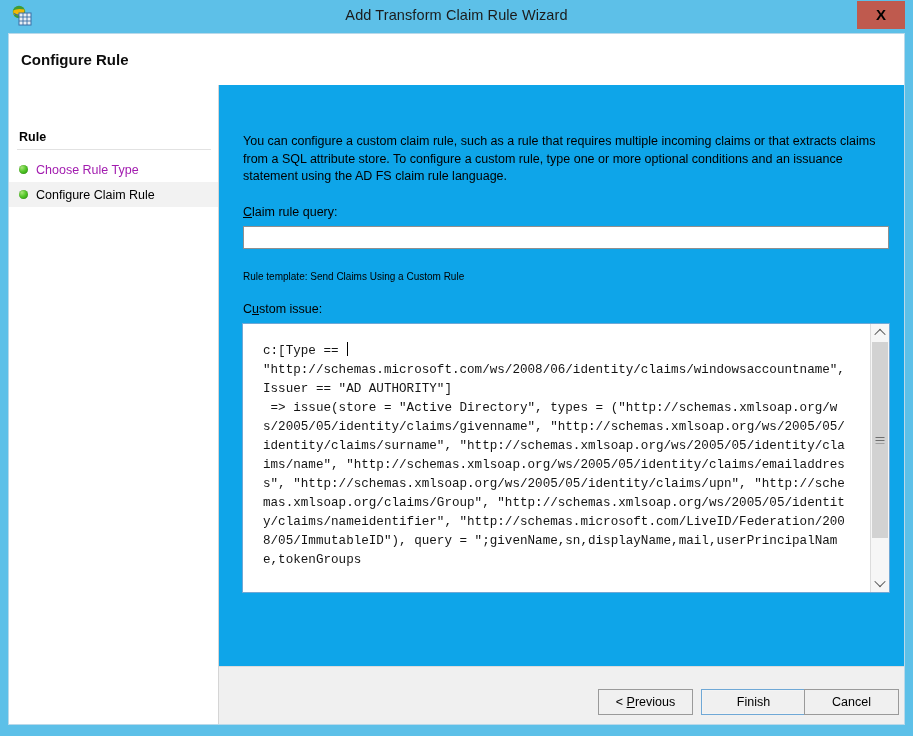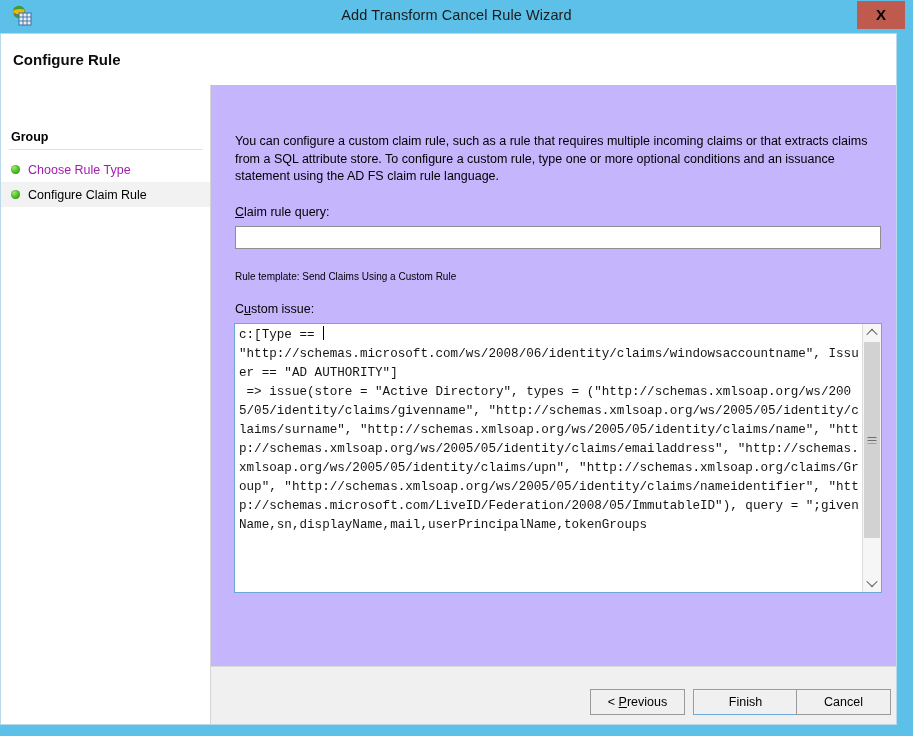--- a/index.html
+++ b/index.html
@@ -59,21 +59,21 @@
     font-family: "Liberation Sans", sans-serif;
     line-height: 28px;
     text-align: center;
     cursor: pointer;
     padding: 0;
   }
 
   
   #client {
     position: absolute;
-    left: 0; top: 33px;
+    left: 8px; top: 33px;
     width: 897px; height: 692px;
     background: #ffffff;
     box-sizing: border-box;
     border: 1px solid #b9d9ea;
   }
 
   
   #header-band {
     position: absolute;
     left: 0; top: 0;
@@ -142,21 +142,21 @@
   }
   .step-label.link {
     color: #a21caf;
   }
 
   
   #content {
     position: absolute;
     left: 210px; top: 51px;
     width: 685px; height: 639px;
-    background: #c4b5fd;
+    background: #0ea5e9;
     box-sizing: border-box;
   }
   #content-inner {
     position: absolute;
     left: 0; top: 0;
     width: 685px; height: 581px;
     box-sizing: border-box;
     overflow: hidden;
   }
 
@@ -205,21 +205,21 @@
     position: absolute;
     left: 23px; top: 238px;
     width: 648px; height: 270px;
     box-sizing: border-box;
     border: 1px solid #6fa8d6;
     background: #ffffff;
     display: flex;
   }
   #custom-rule-text {
     flex: 1 1 auto;
-    margin: 0;
+    margin: 16px;
     padding: 2px 3px 10px 4px;
     font-family: "Liberation Mono", monospace;
     font-size: 12.6px;
     line-height: 19px;
     color: #141414;
     white-space: pre-wrap;
     word-break: break-all;
     overflow: hidden;
     position: relative;
   }
@@ -329,32 +329,32 @@
         <circle cx="8" cy="7" r="6.2" fill="#3f9c35"></circle>
         <path d="M2.2 5.5 Q6 3 13.5 4.5 L13 9 Q7 11.5 2.5 9.6 Z" fill="#f2b705"></path>
         <path d="M3 8.5 Q8 12 13.8 8" stroke="#1d6fa5" stroke-width="1.2" fill="none"></path>
         <rect x="8" y="8" width="12" height="12" fill="#e8eef5" stroke="#3b6ea5" stroke-width="1"></rect>
         <line x1="8" y1="12" x2="20" y2="12" stroke="#3b6ea5" stroke-width="0.9"></line>
         <line x1="8" y1="16" x2="20" y2="16" stroke="#3b6ea5" stroke-width="0.9"></line>
         <line x1="12" y1="8" x2="12" y2="20" stroke="#3b6ea5" stroke-width="0.9"></line>
         <line x1="16" y1="8" x2="16" y2="20" stroke="#3b6ea5" stroke-width="0.9"></line>
       </svg>
     </div>
-    <div id="title-text">Add Transform Cancel Rule Wizard</div>
+    <div id="title-text">Add Transform Claim Rule Wizard</div>
     <button id="close-button">X</button>
   </div>
 
   <div id="client">
 
     <div id="header-band">
       <div id="page-title">Configure Rule</div>
     </div>
 
     <div id="sidebar">
-      <div id="steps-heading">Group</div>
+      <div id="steps-heading">Rule</div>
       <div id="steps-divider"></div>
       <div id="steps-list">
         <div class="step-item">
           <span class="step-bullet"></span>
           <span class="step-label link">Choose Rule Type</span>
         </div>
         <div class="step-item current">
           <span class="step-bullet"></span>
           <span class="step-label">Configure Claim Rule</span>
         </div>

